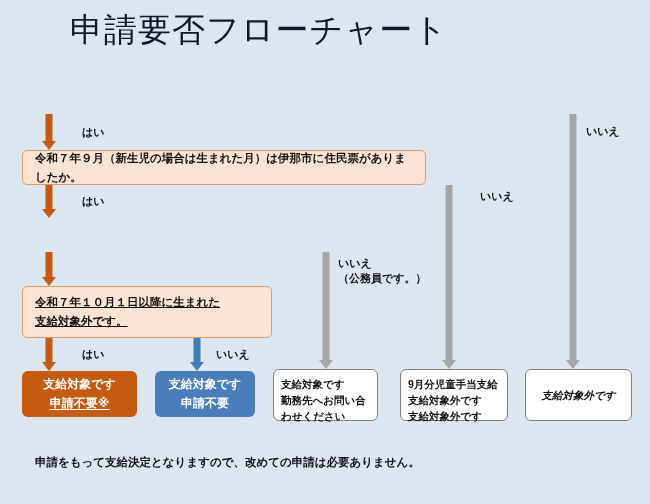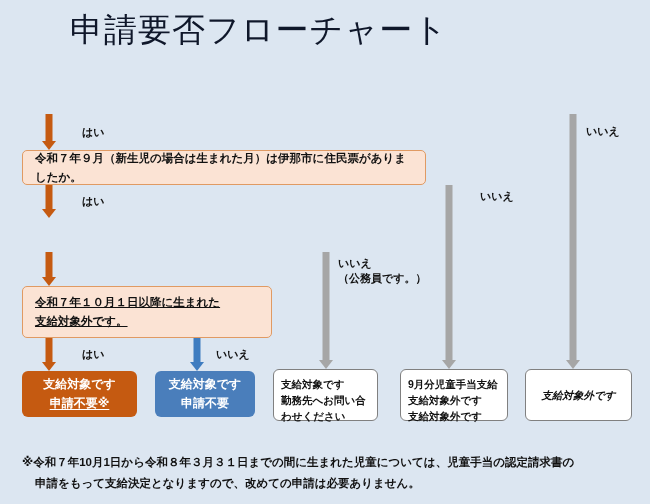--- a/index.html
+++ b/index.html
@@ -240,17 +240,16 @@
     <span>9月分児童手当支給</span><br>
     <span>支給対象外です</span><br>
     <span>支給対象外です</span>
   </div>
 
   <div class="wbox centerbox" style="left:525px; top:369px; width:107px; height:52px;">
     <span>支給対象外です</span>
   </div>
 
   <div class="footnote">
-    <span>※令和７年10月1日から令和８年３月３１日までの間に生まれた児童については、児童手当の認定請求書の</span>
     <span class="fn-line2">申請をもって支給決定となりますので、改めての申請は必要ありません。</span>
   </div>
 
 </div>
 
 </body></html>

